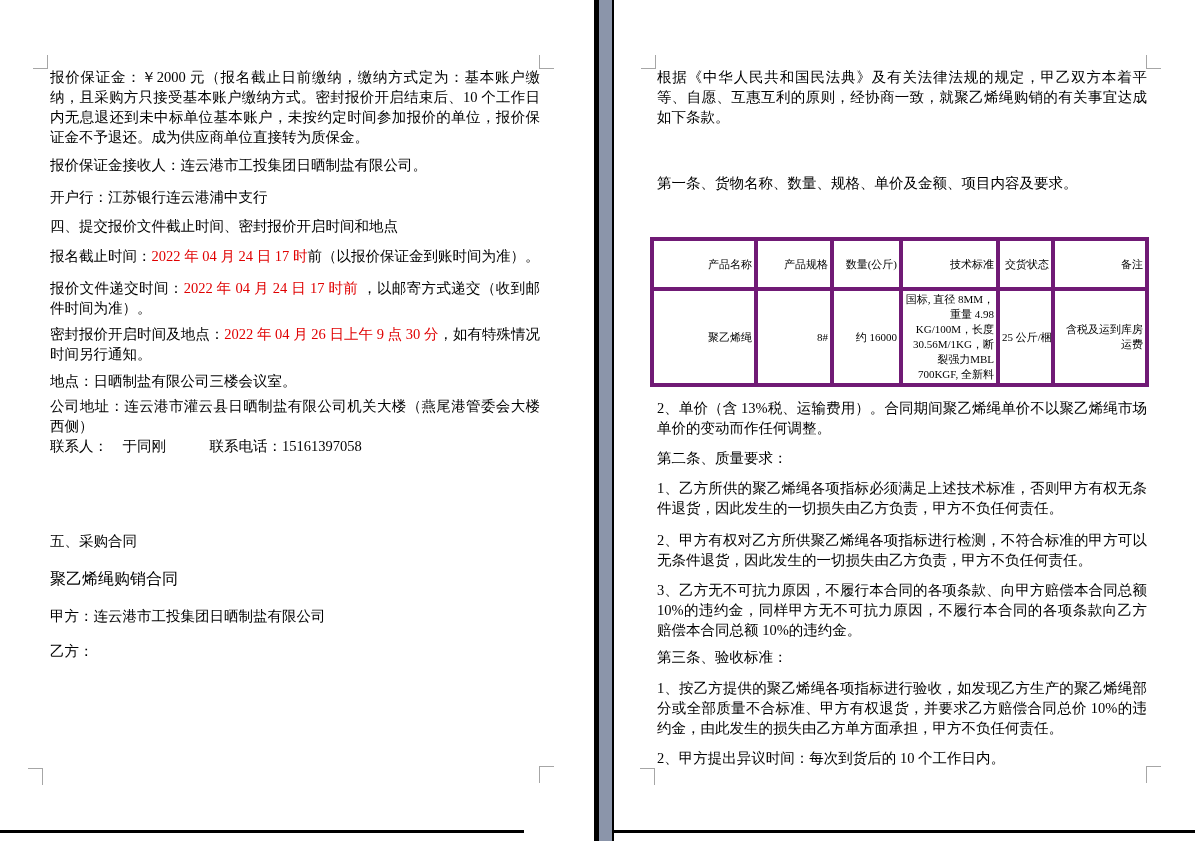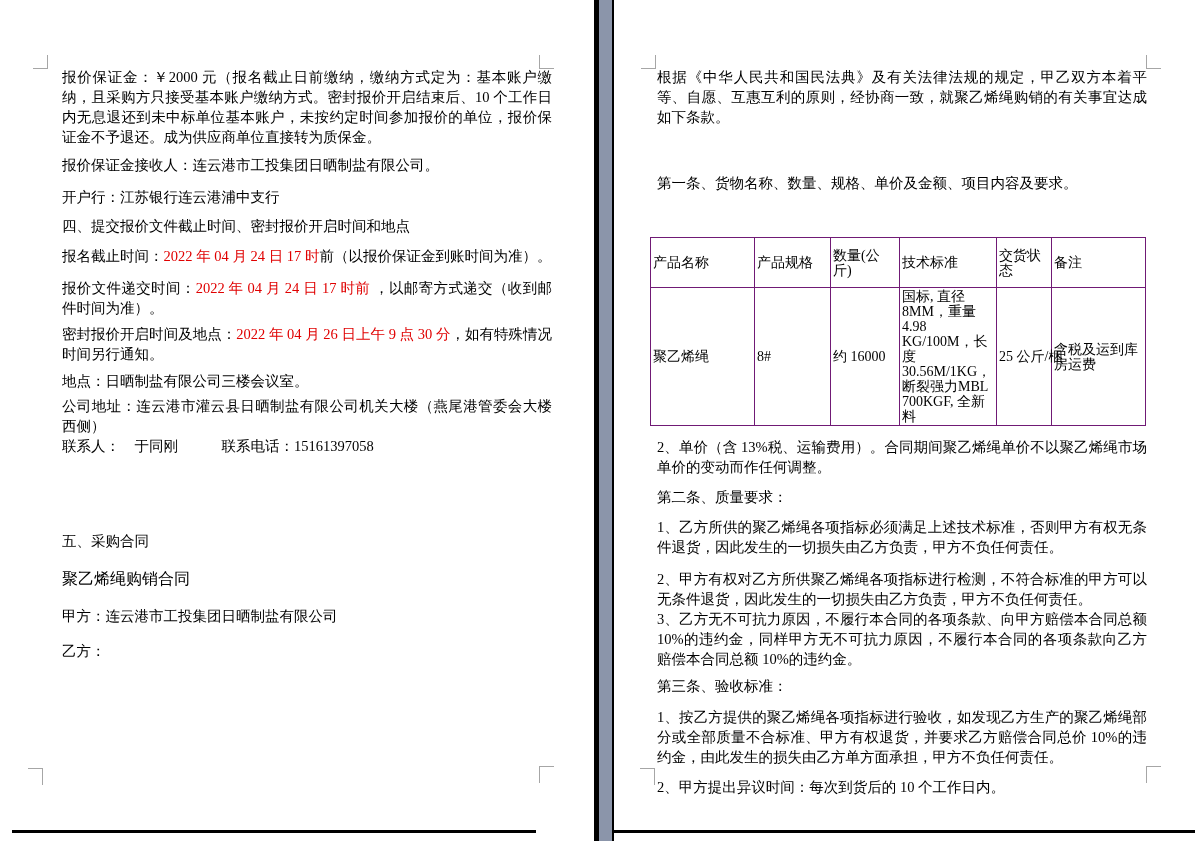--- a/index.html
+++ b/index.html
@@ -1,41 +1,41 @@
 <!DOCTYPE html>
 <html><head>
 <meta charset="utf-8">
 <style>
   html,body{margin:0;padding:0;}
   body{
     width:1195px;height:841px;position:relative;background:#ffffff;overflow:hidden;
     font-family:"Liberation Serif","DejaVu Serif",serif;color:#000;
   }
   .page{position:absolute;top:0;height:830px;background:#fff;border-bottom:3px solid #000;box-sizing:content-box;}
-  .page-left{left:12px;width:524px;}
+  .page-left{left:0;width:524px;}
   .page-right{left:614px;width:581px;}
   .divider{position:absolute;left:594px;top:0;width:20px;height:841px;background:#8b95aa;
     border-left:5px solid #000;border-right:2px solid #000;box-sizing:border-box;}
   .page-content{position:absolute;top:67px;width:490px;font-size:14.5px;line-height:20px;}
   .page-left .page-content{left:50px;}
   .page-right .page-content{left:43px;}
   p.para{margin:0;text-align:justify;}
   .red{color:#e00000;}
   .doc-title{text-align:center;font-size:16px;}
   
   .mark{position:absolute;width:14px;height:13px;}
   .mark-tl{border-right:1px solid #a6a6a6;border-bottom:1px solid #a6a6a6;}
   .mark-tr{border-left:1px solid #a6a6a6;border-bottom:1px solid #a6a6a6;}
   .mark-bl{border-top:1px solid #a6a6a6;border-right:1px solid #a6a6a6;height:16px;}
   .mark-br{border-top:1px solid #a6a6a6;border-left:1px solid #a6a6a6;height:16px;}
   
   table.goods{border-collapse:collapse;width:495px;margin:44px 0 0 -7px;table-layout:fixed;}
   table.goods th,table.goods td{
-    border:1px solid #701a75;text-align:left;vertical-align:middle;
-    font-weight:normal;font-size:14px;line-height:15px;padding:1px 2px;box-sizing:border-box;
+    border:4px solid #701a75;text-align:right;vertical-align:middle;
+    font-weight:normal;font-size:11px;line-height:15px;padding:1px 2px;box-sizing:border-box;
   }
   table.goods th{height:50px;}
   table.goods td{height:72px;}
   td.tech{font-size:11.5px;line-height:14px;text-align:center;padding:1px 1px;}
   td.delivery{font-size:11.5px;white-space:nowrap;padding:1px 0;}
   td.remark{font-size:12px;line-height:15px;}
 </style>
 </head>
 <body>
 
@@ -89,21 +89,21 @@
         <td class="delivery">25 公斤/梱</td>
         <td class="remark">含税及运到库房运费</td>
       </tr>
     </tbody>
       </table>
 
     <p class="para" style="margin-top:11px">2、单价（含 13%税、运输费用）。合同期间聚乙烯绳单价不以聚乙烯绳市场单价的变动而作任何调整。</p>
     <p class="para" style="margin-top:10px">第二条、质量要求：</p>
     <p class="para" style="margin-top:10px">1、乙方所供的聚乙烯绳各项指标必须满足上述技术标准，否则甲方有权无条件退货，因此发生的一切损失由乙方负责，甲方不负任何责任。</p>
     <p class="para" style="margin-top:12px">2、甲方有权对乙方所供聚乙烯绳各项指标进行检测，不符合标准的甲方可以无条件退货，因此发生的一切损失由乙方负责，甲方不负任何责任。</p>
-    <p class="para" style="">3、乙方无不可抗力原因，不履行本合同的各项条款、向甲方赔偿本合同总额 10%的违约金，同样甲方无不可抗力原因，不履行本合同的各项条款向乙方赔偿本合同总额 10%的违约金。</p>
+    <p class="para" style="margin-top:10px">3、乙方无不可抗力原因，不履行本合同的各项条款、向甲方赔偿本合同总额 10%的违约金，同样甲方无不可抗力原因，不履行本合同的各项条款向乙方赔偿本合同总额 10%的违约金。</p>
     <p class="para" style="margin-top:7px">第三条、验收标准：</p>
     <p class="para" style="margin-top:11px">1、按乙方提供的聚乙烯绳各项指标进行验收，如发现乙方生产的聚乙烯绳部分或全部质量不合标准、甲方有权退货，并要求乙方赔偿合同总价 10%的违约金，由此发生的损失由乙方单方面承担，甲方不负任何责任。</p>
     <p class="para" style="margin-top:10px">2、甲方提出异议时间：每次到货后的 10 个工作日内。</p>
   </div>
 </div>
 
 <div class="divider"></div>
 
 <div class="mark mark-tl" style="left:33px;top:55px"></div>
 <div class="mark mark-tr" style="left:539px;top:55px"></div>

